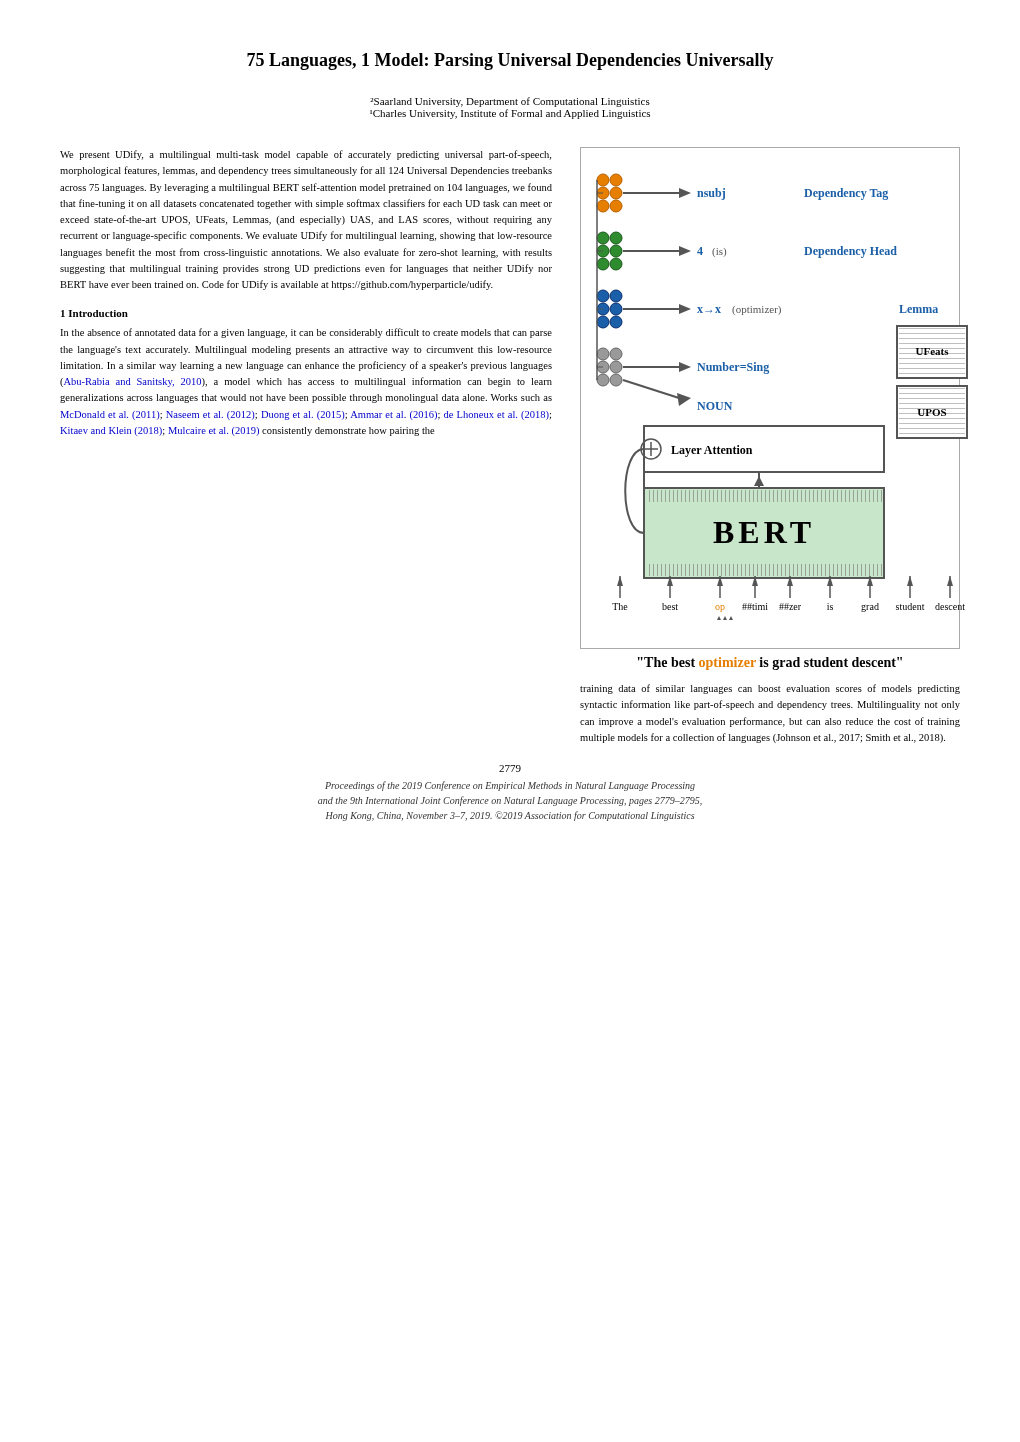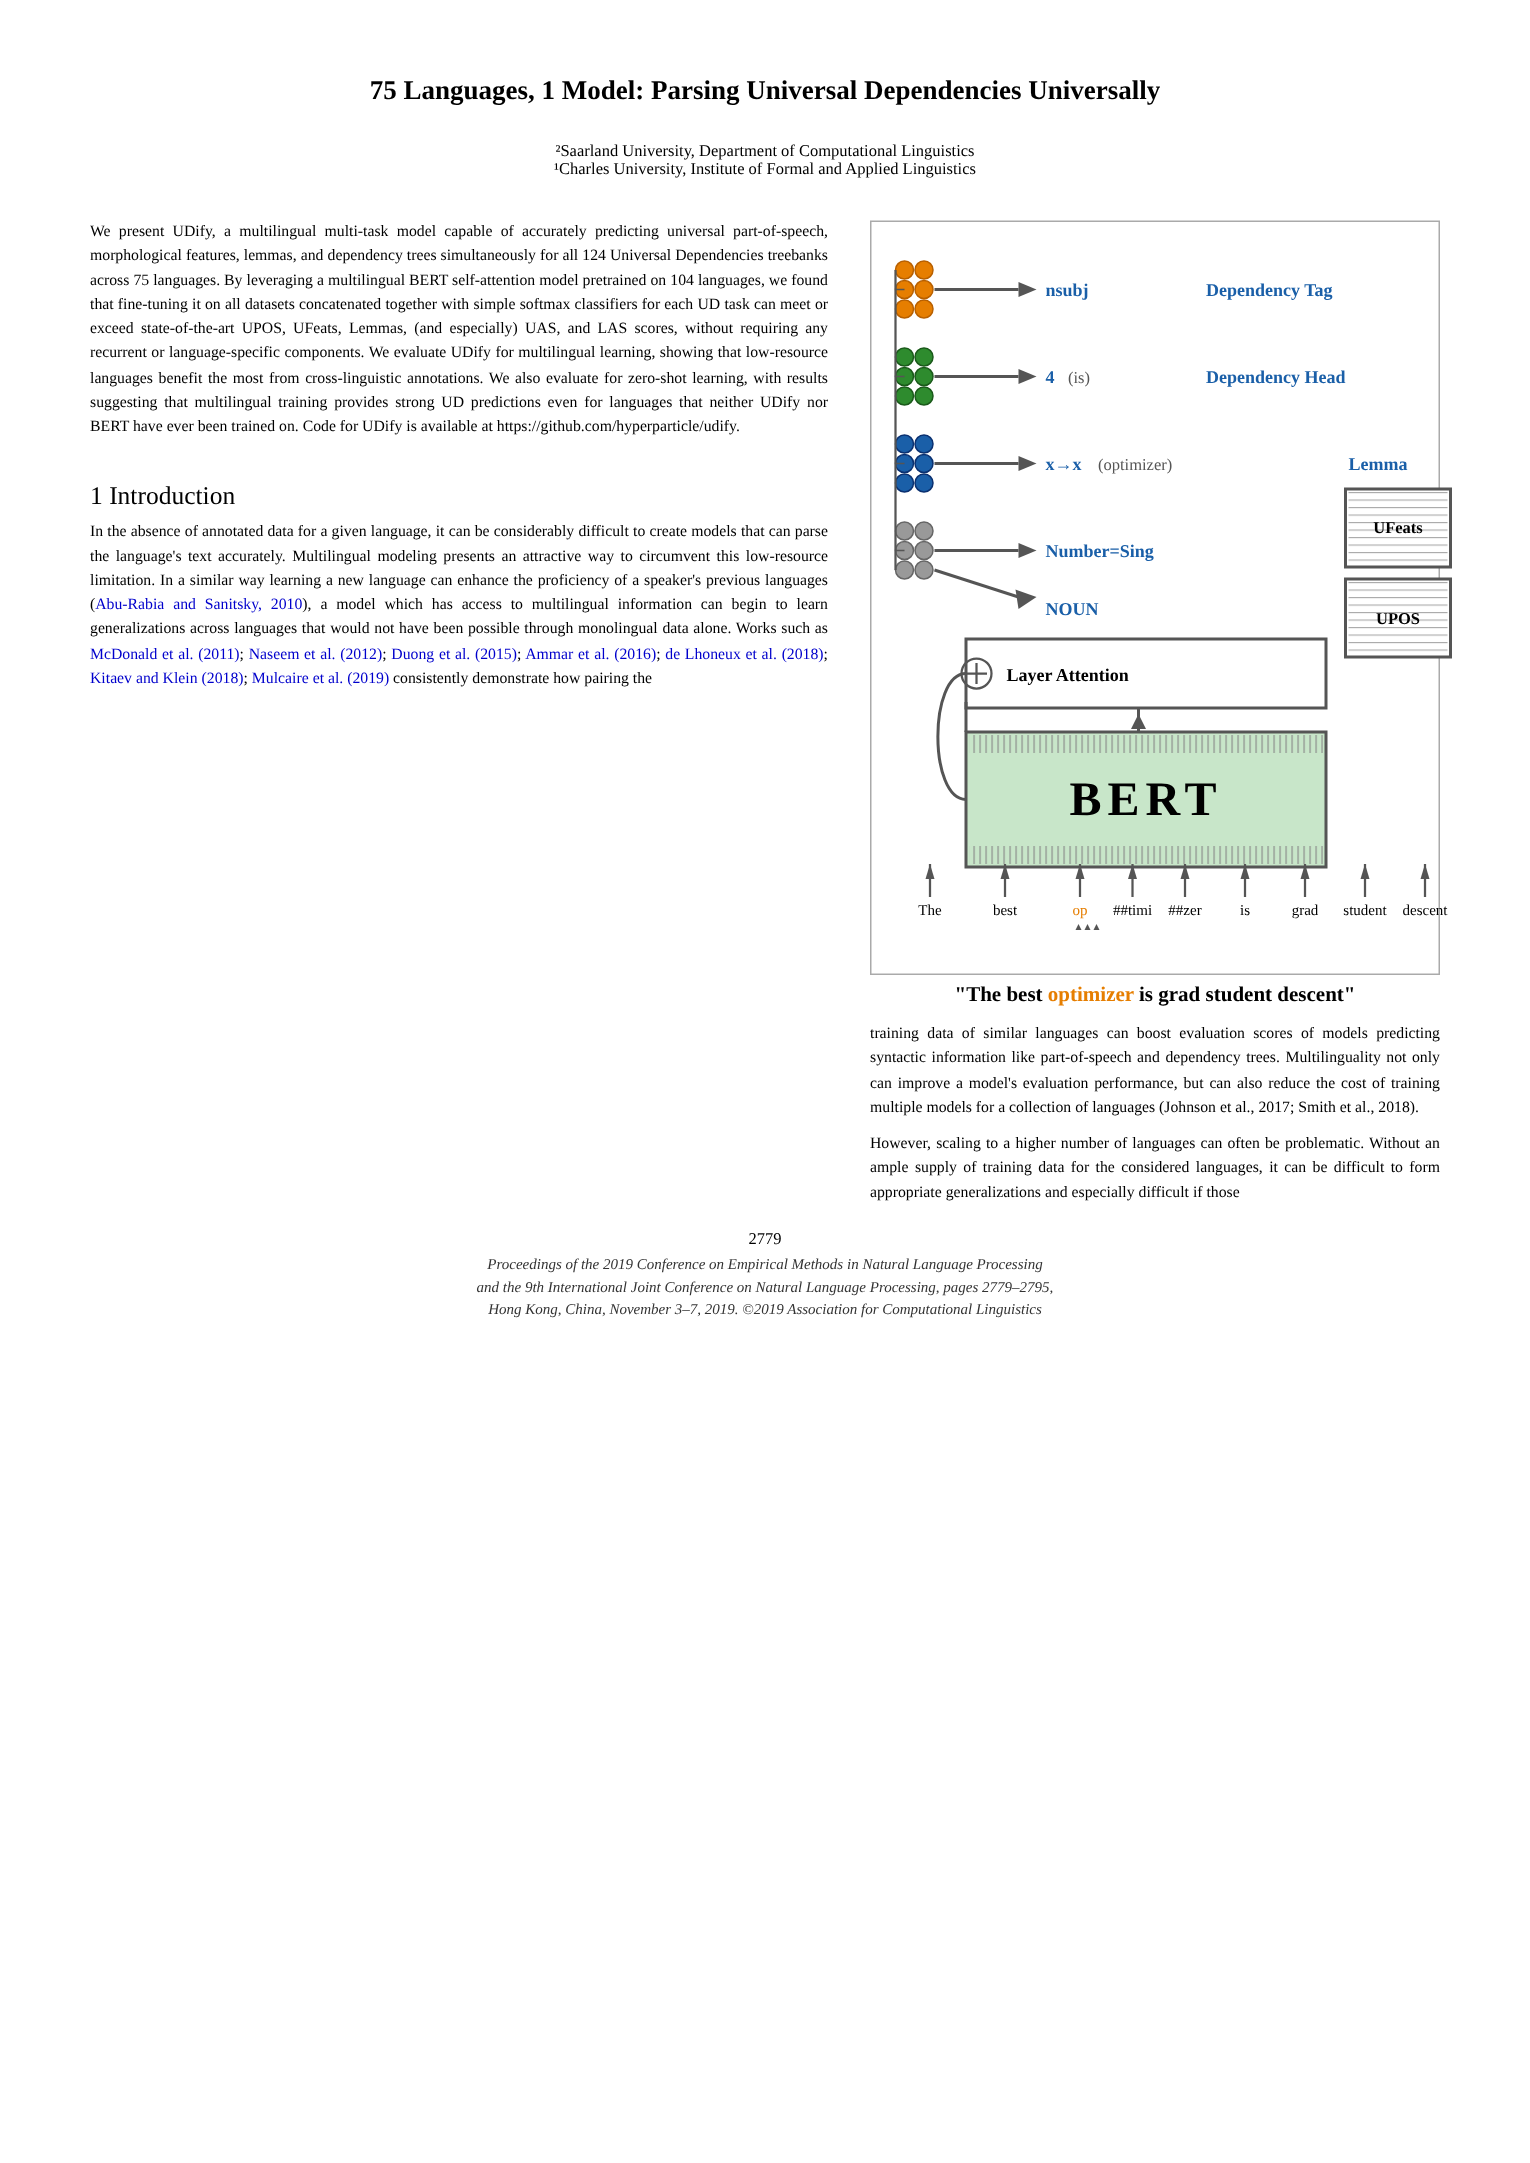--- a/index.html
+++ b/index.html
@@ -56,23 +56,23 @@
     }
     .body-text {
       font-size: 10.5px;
       line-height: 1.55;
       text-align: justify;
     }
     .body-text p {
       margin-bottom: 8px;
     }
     .section-title {
-      font-size: 17px;
-      font-weight: normal;
-      margin-top: 28px;
+      font-size: 11px;
+      font-weight: bold;
+      margin-top: 14px;
       margin-bottom: 6px;
     }
     a, .link {
       color: #0000cc;
       text-decoration: none;
     }
 
     
     .figure-container {
       border: none;
@@ -294,21 +294,20 @@
       </div>
 
       <div class="highlight-example">
         <span>"The best </span><span class="opt-word">optimizer</span><span> is grad student descent"</span>
       </div>
 
     </div>
 
     <div class="body-text">
       <p>training data of similar languages can boost evaluation scores of models predicting syntactic information like part-of-speech and dependency trees. Multilinguality not only can improve a model's evaluation performance, but can also reduce the cost of training multiple models for a collection of languages (Johnson et al., 2017; Smith et al., 2018).</p>
-      <p>However, scaling to a higher number of languages can often be problematic. Without an ample supply of training data for the considered languages, it can be difficult to form appropriate generalizations and especially difficult if those</p>
     </div>
   </div>
 </div>
 
 <div class="footer-page">2779</div>
 
 <div class="footer-conf">
   <div>Proceedings of the 2019 Conference on Empirical Methods in Natural Language Processing</div>
   <div>and the 9th International Joint Conference on Natural Language Processing, pages 2779–2795,</div>
   <div>Hong Kong, China, November 3–7, 2019. ©2019 Association for Computational Linguistics</div>

